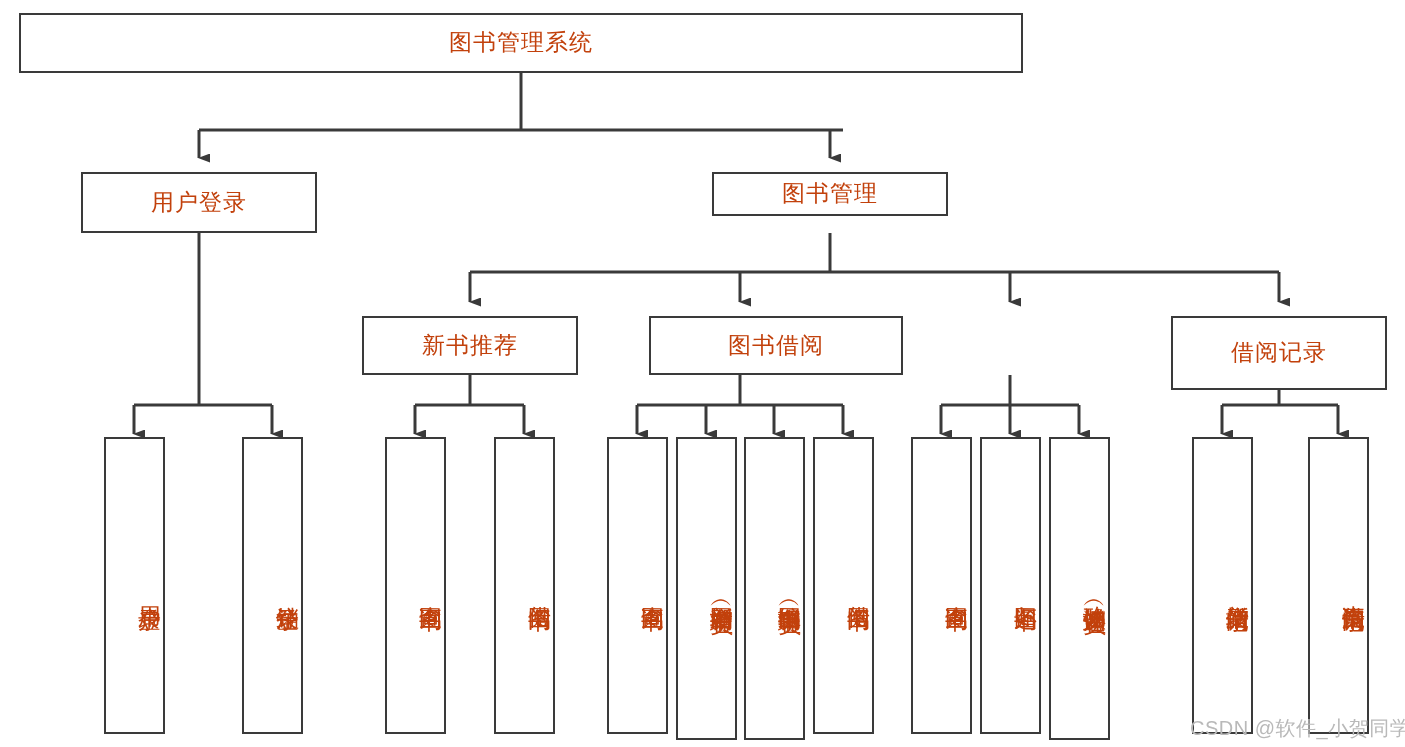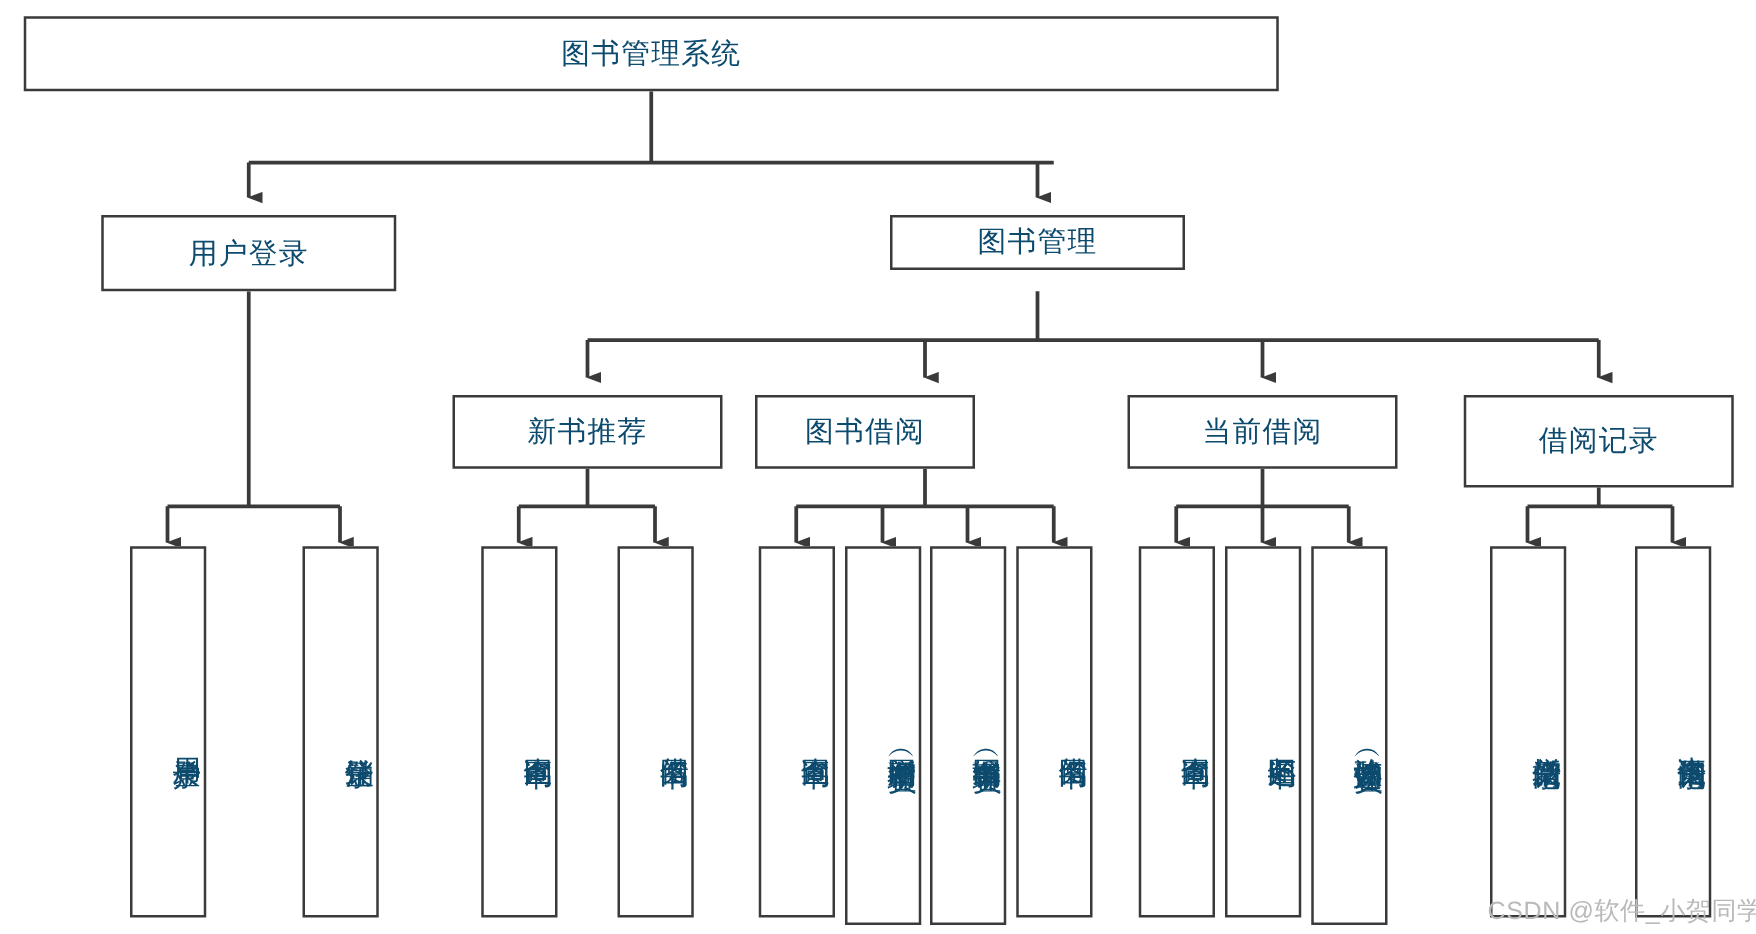--- a/index.html
+++ b/index.html
@@ -26,21 +26,21 @@
     pointer-events: none;
   }
   .node {
     position: absolute;
     box-sizing: border-box;
     border: 2px solid #3a3a3a;
     background: #ffffff;
     display: flex;
     align-items: center;
     justify-content: center;
-    color: #0c4a6e;
+    color: #c2410c;
   }
   .node-h {
     font-size: 23px;
     letter-spacing: 1px;
     line-height: 1.2;
     white-space: nowrap;
   }
   .node-v {
     font-size: 23px;
     letter-spacing: 1px;
@@ -124,25 +124,22 @@
   <div class="node node-h" style="left:81px; top:172px; width:236px; height:61px;">
     <span>用户登录</span>
   </div>
   <div class="node node-h" style="left:712px; top:172px; width:236px; height:44px;">
     <span>图书管理</span>
   </div>
 
   <div class="node node-h" style="left:362px; top:316px; width:216px; height:59px;">
     <span>新书推荐</span>
   </div>
-  <div class="node node-h" style="left:604px; top:316px; width:176px; height:59px;">
+  <div class="node node-h" style="left:649px; top:316px; width:254px; height:59px;">
     <span>图书借阅</span>
-  </div>
-  <div class="node node-h" style="left:902px; top:316px; width:216px; height:59px;">
-    <span>当前借阅</span>
   </div>
   <div class="node node-h" style="left:1171px; top:316px; width:216px; height:74px;">
     <span>借阅记录</span>
   </div>
 
   <div class="node node-v" style="left:104px; top:437px; width:61px; height:297px;">
     <span>用户登录</span>
   </div>
   <div class="node node-v" style="left:242px; top:437px; width:61px; height:297px;">
     <span>注销登录</span>

